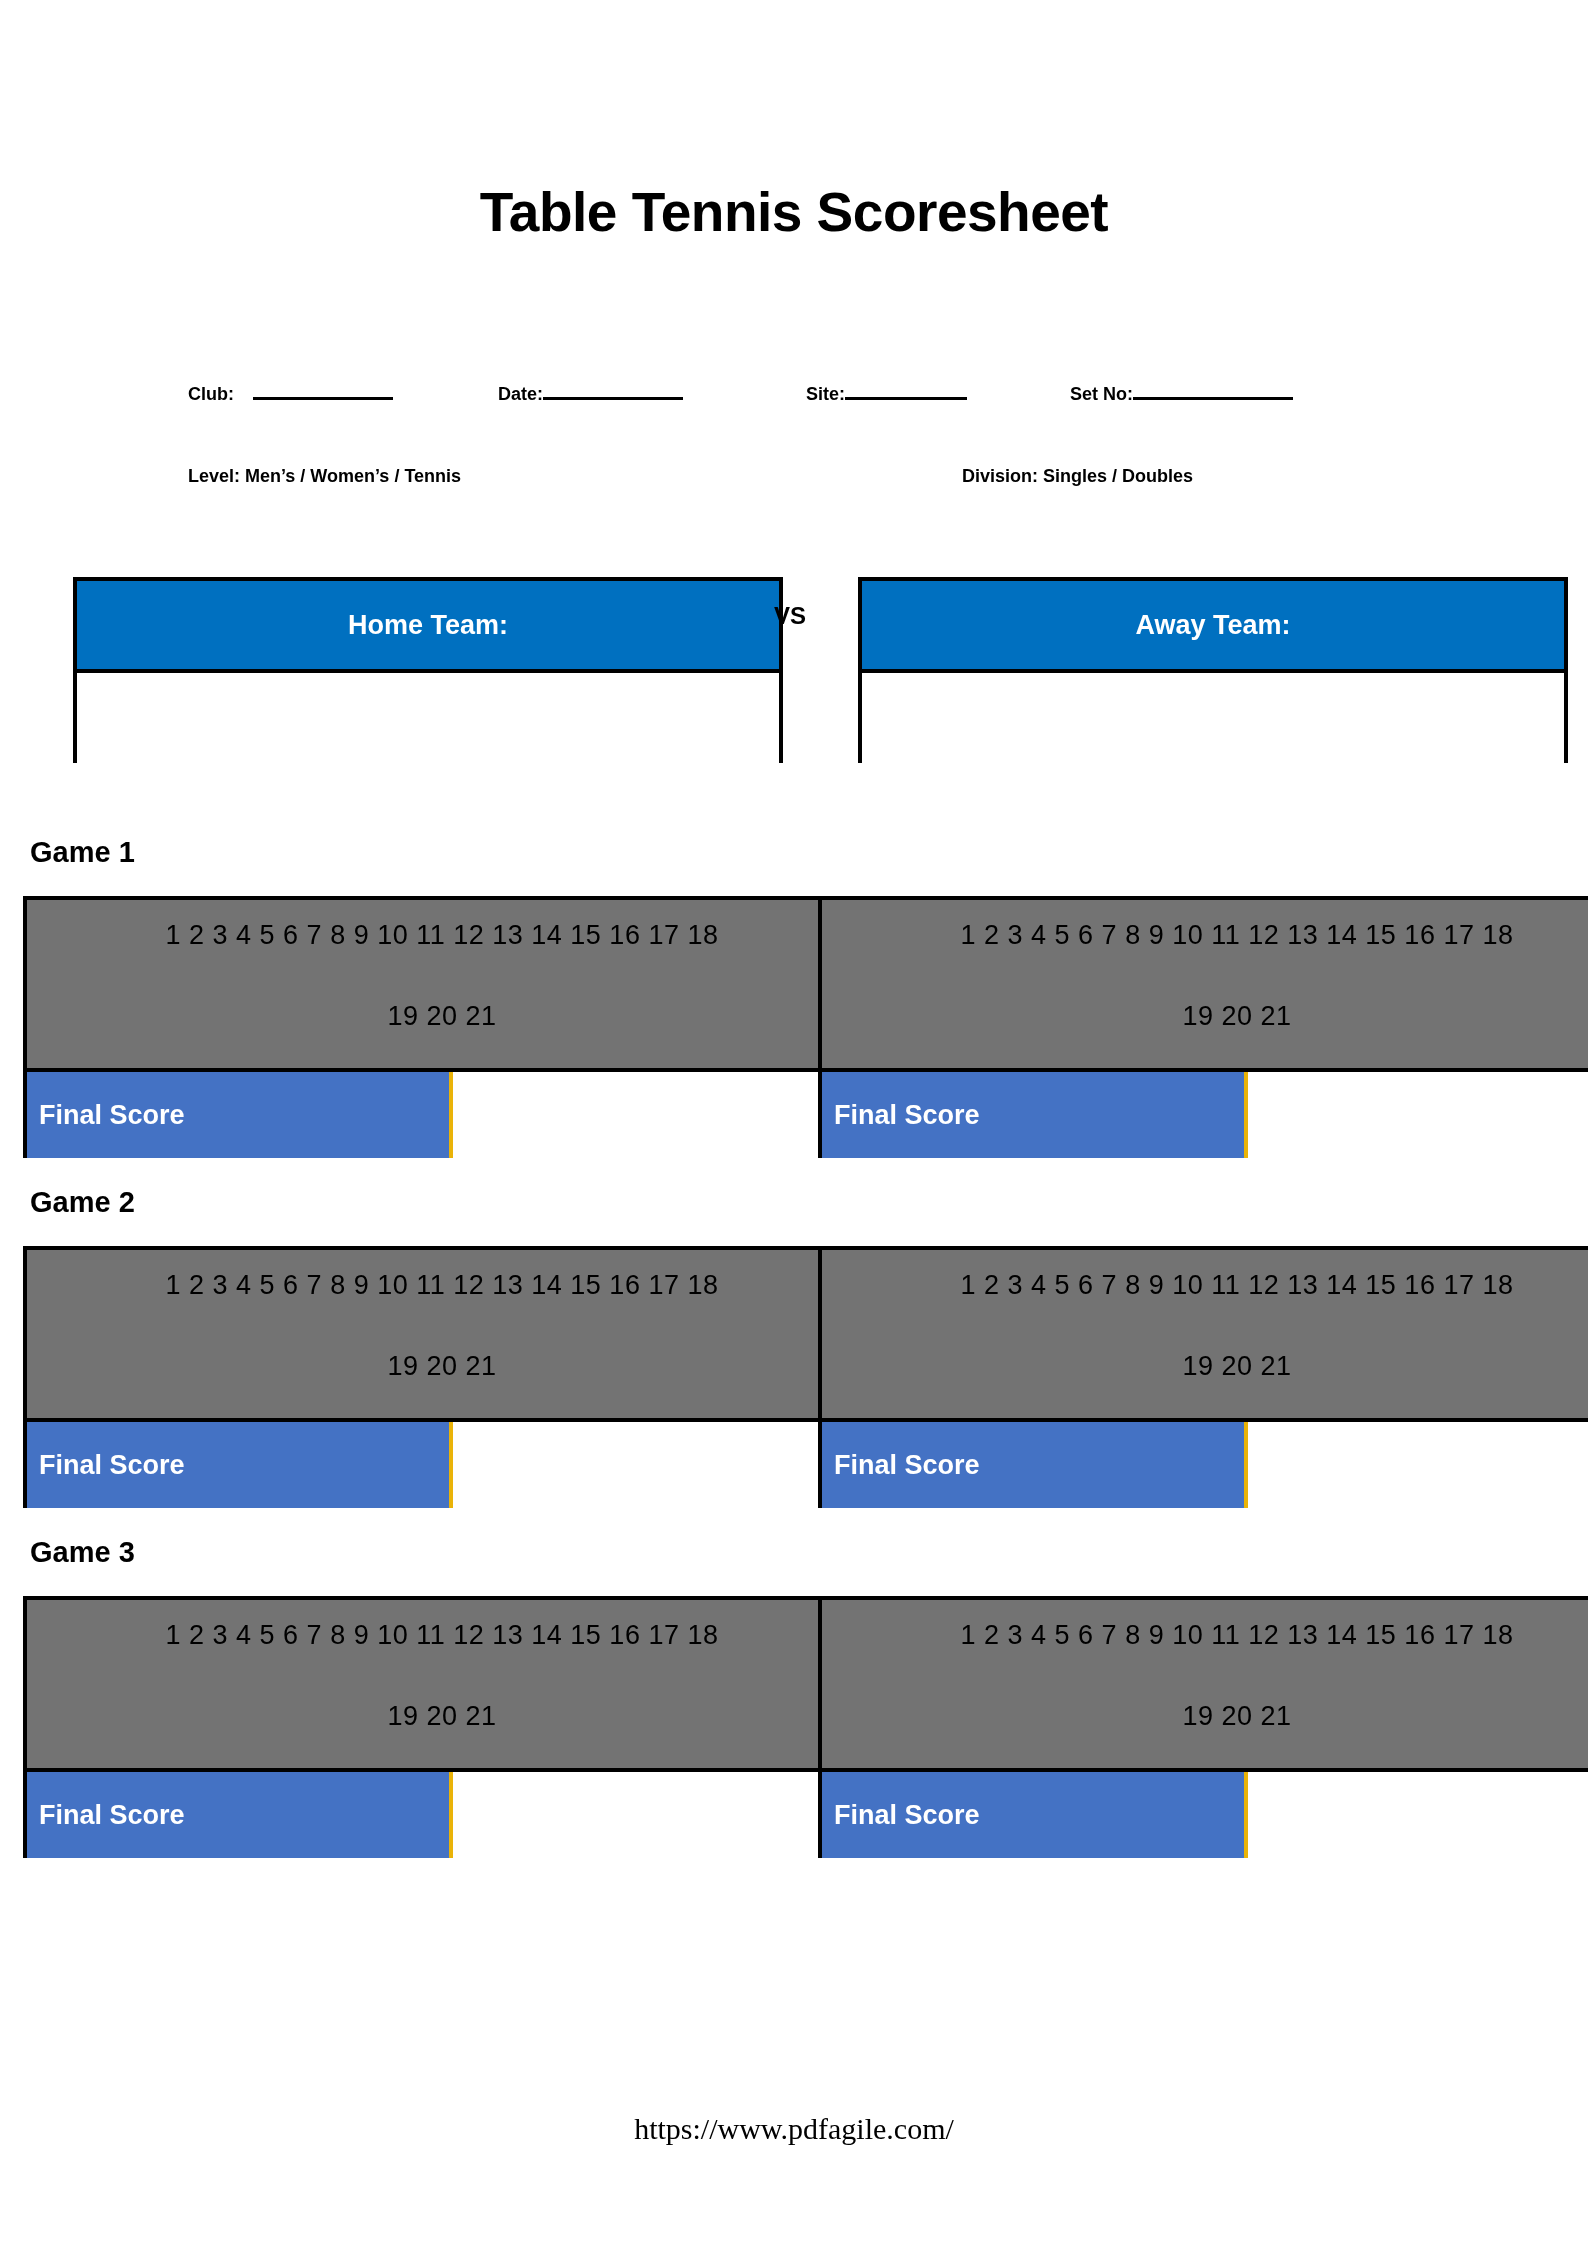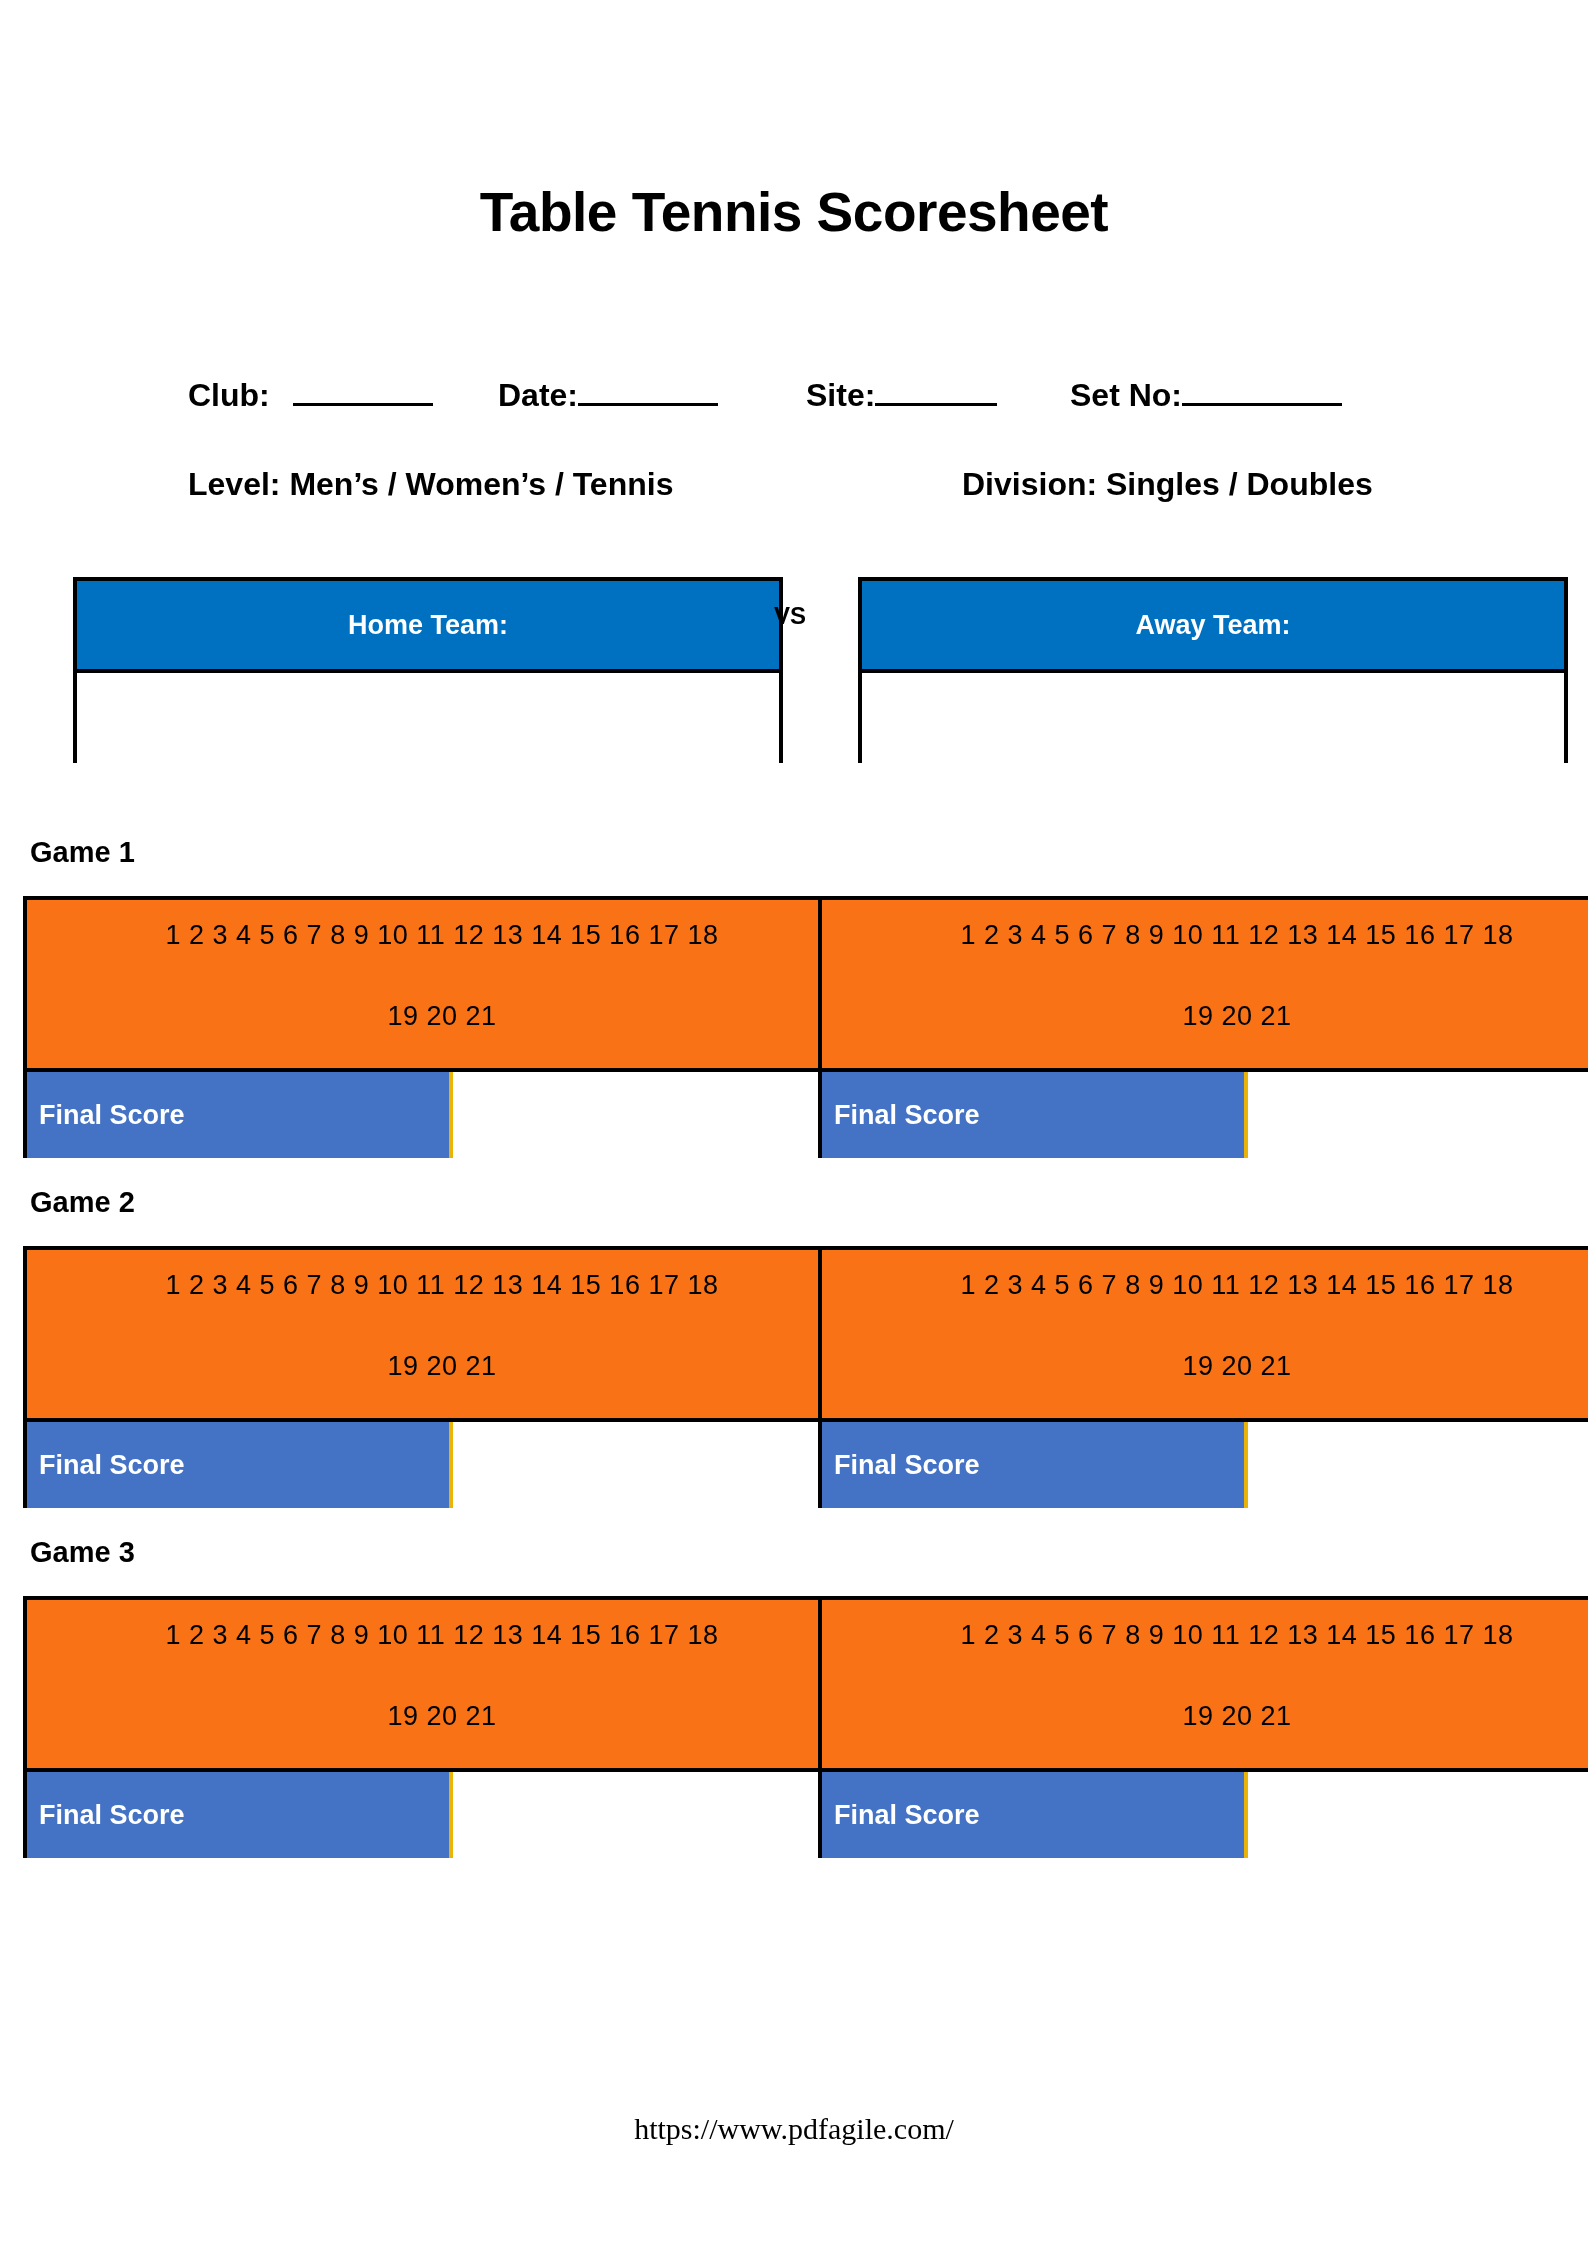--- a/index.html
+++ b/index.html
@@ -33,21 +33,21 @@
     letter-spacing: -0.5px;
     line-height: 1;
   }
 
   
   .meta-row {
     position: absolute;
     left: 0;
     right: 8px;
     height: 40px;
-    font-size: 32px;
+    font-size: 18px;
     font-weight: bold;
   }
   .meta-row-1 { top: 377px; }
   .meta-row-2 { top: 466px; }
 
   .meta-field {
     position: absolute;
     top: 0;
     white-space: nowrap;
     display: flex;
@@ -147,21 +147,21 @@
     height: 265px;
   }
 
   .score-box {
     position: absolute;
     top: 0;
     width: 838px;
     height: 262px;
     border: 4px solid #000;
     box-sizing: border-box;
-    background: #f97316;
+    background: #737373;
   }
   .score-box.left  { left: 23px; }
   .score-box.right { left: 818px; }
 
   .numbers-cell {
     height: 172px;
     box-sizing: border-box;
     border-bottom: 4px solid #000;
     padding-top: 22px;
     text-align: center;

